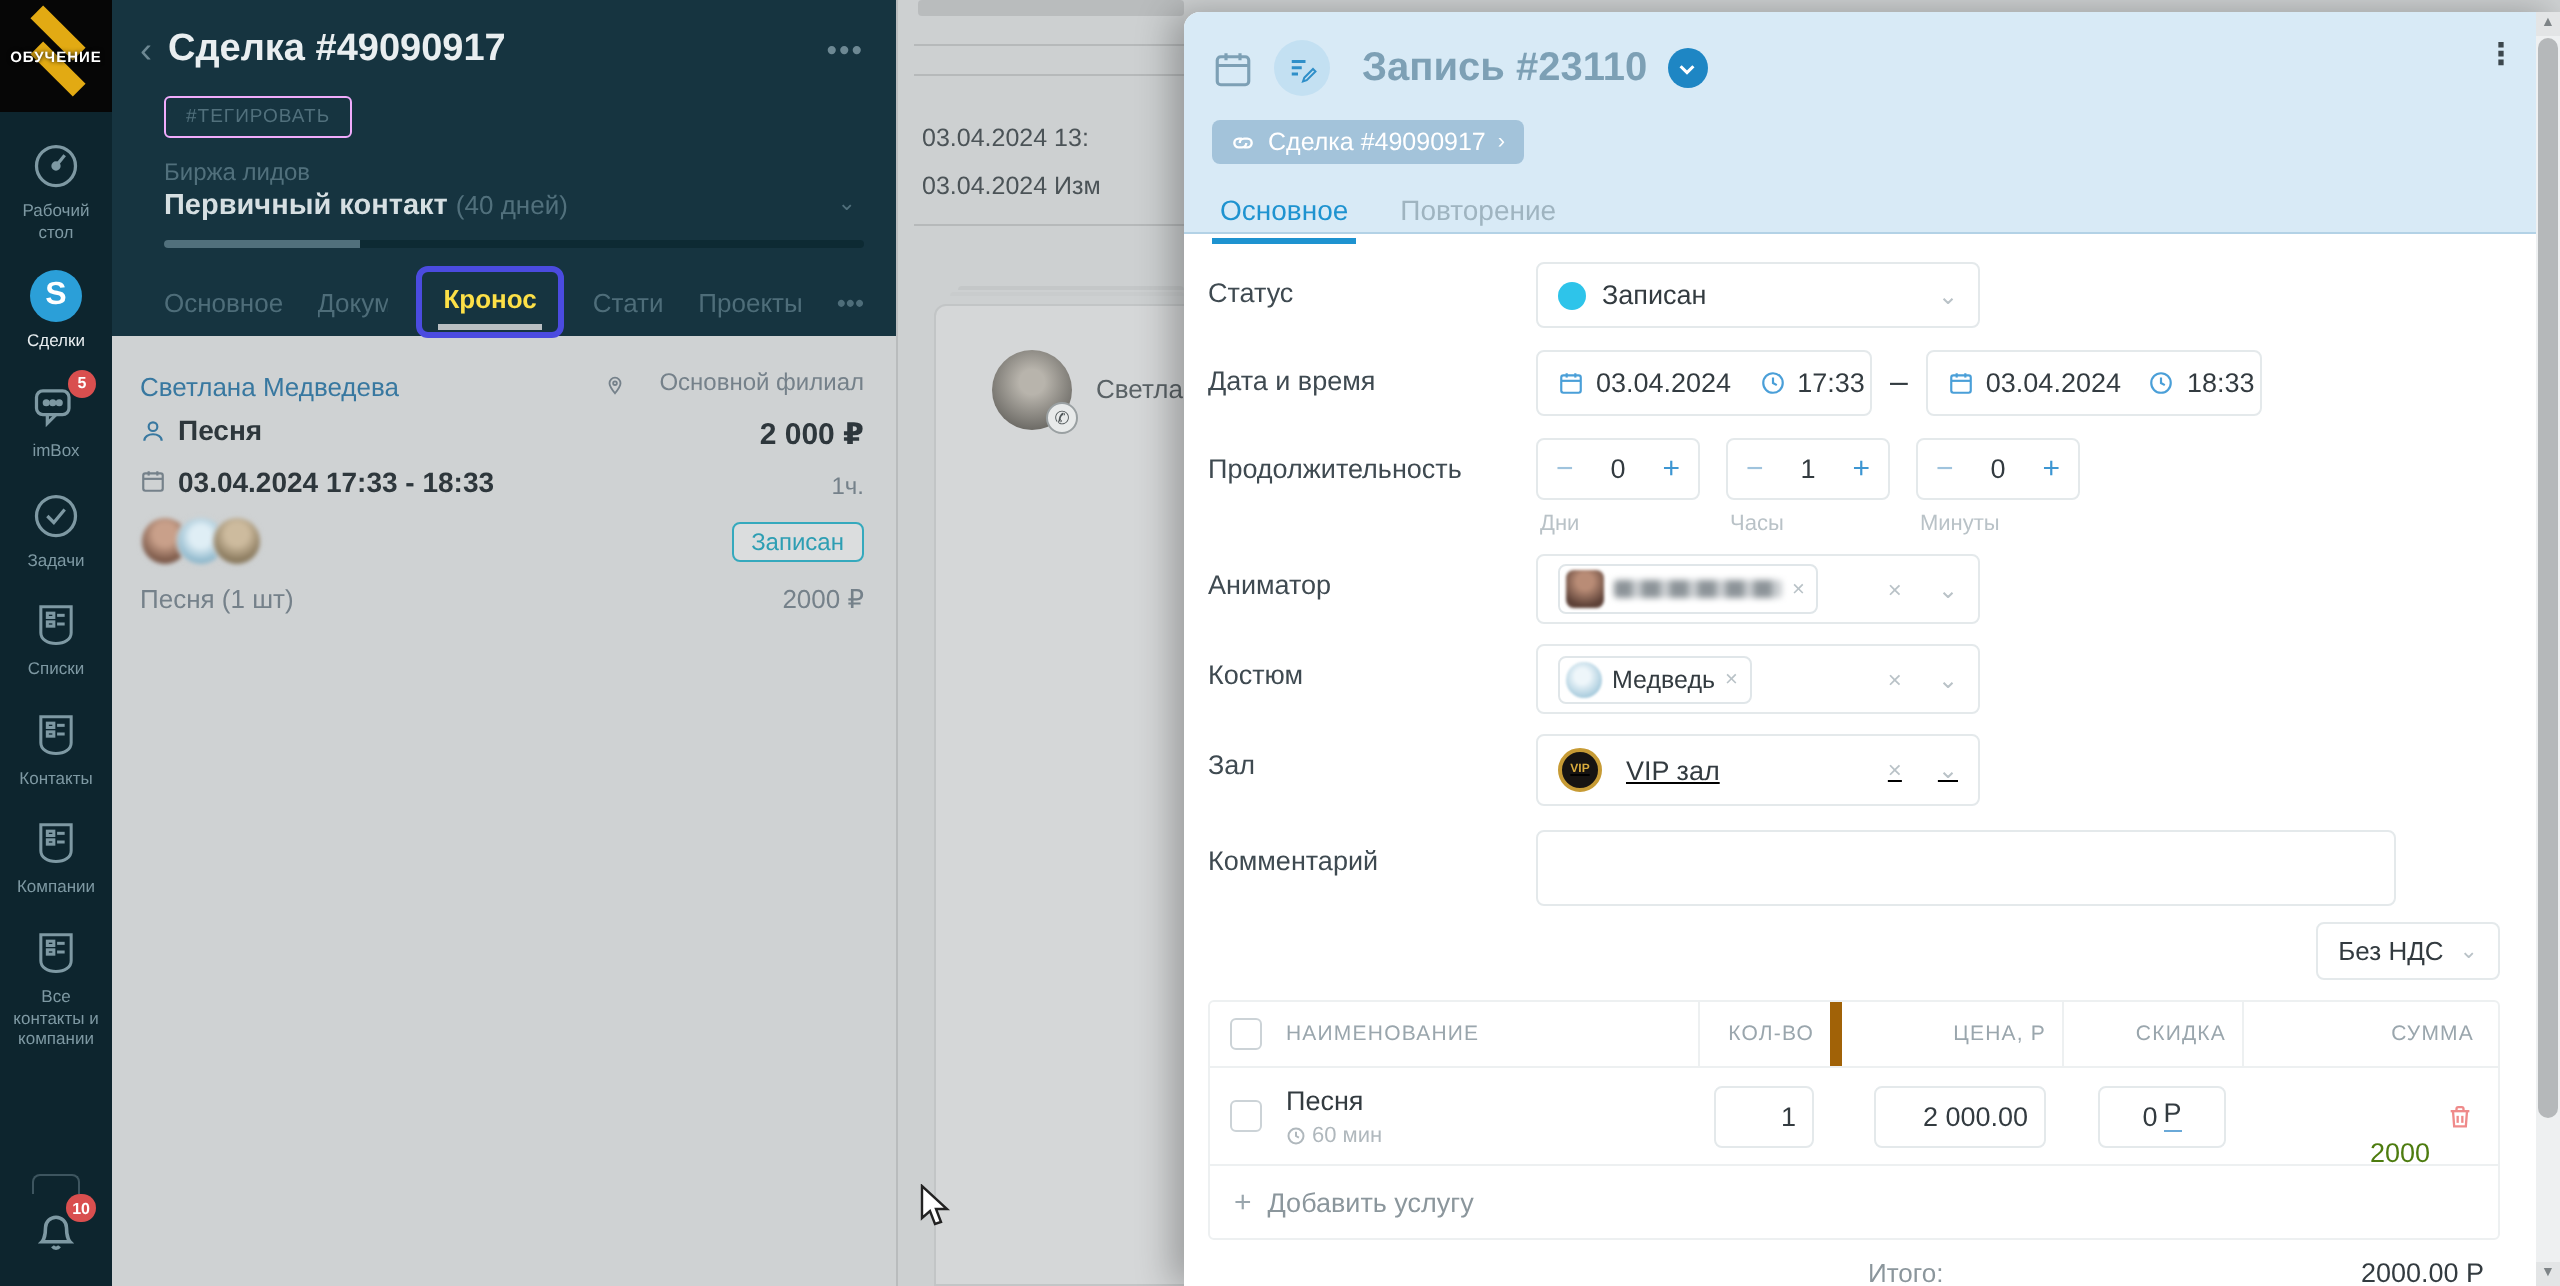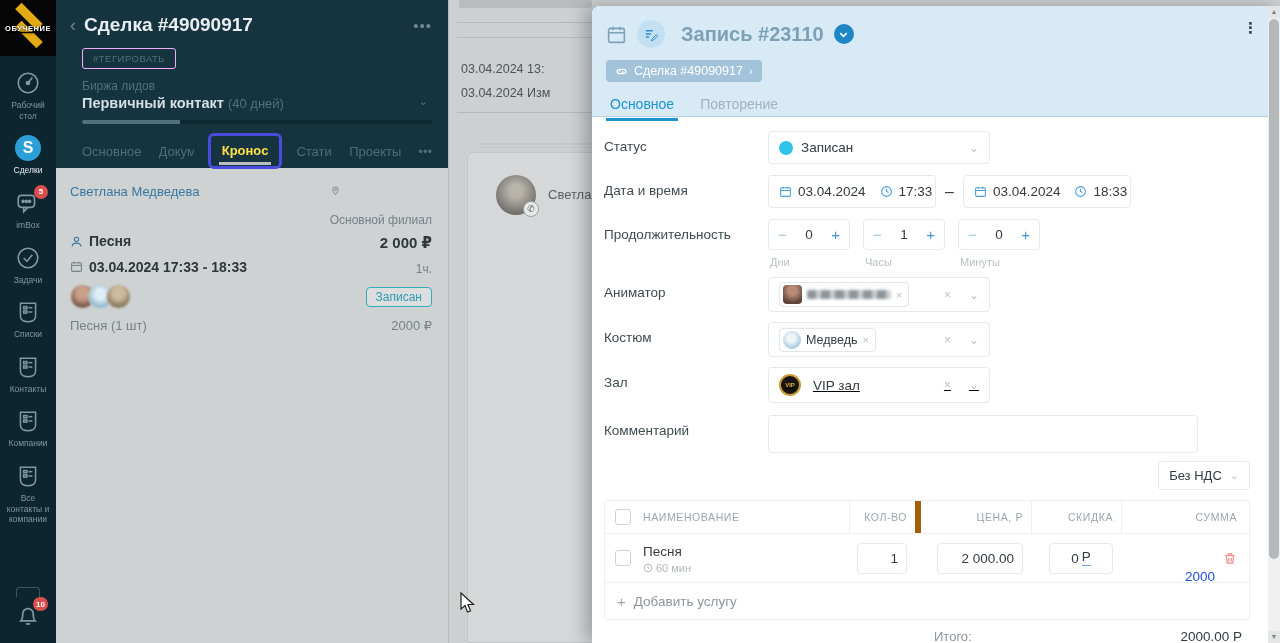--- a/index.html
+++ b/index.html
@@ -1,21 +1,21 @@
 <!DOCTYPE html>
 <html><head>
 <meta charset="utf-8">
 <style>
   * { margin:0; padding:0; box-sizing:border-box; }
   html,body { width:1280px; height:643px; overflow:hidden; }
   body { font-family:"Liberation Sans","DejaVu Sans",sans-serif; background:#cfd2d3; position:relative; }
 
   
   .sidebar { position:absolute; left:0; top:0; width:56px; height:643px; background:#0d252e; z-index:3; display:flex; flex-direction:column; align-items:center; }
-  .logo { width:56px; height:56px; background:#060606; position:relative; display:flex; align-items:center; justify-content:center; flex:none;text-decoration:underline; }
+  .logo { width:56px; height:56px; background:#060606; position:relative; display:flex; align-items:center; justify-content:center; flex:none; }
   .logo .bar1,.logo .bar2 { position:absolute; width:30px; height:9px; background:#e2aa13; transform:rotate(45deg); }
   .logo .bar1 { top:12px; left:14px; } .logo .bar2 { top:30px; left:14px; }
   .logo .logo-text { position:relative; color:#fff; font-size:7.5px; font-weight:bold; letter-spacing:.5px; z-index:1; text-shadow:0 0 2px #000; }
   .nav-item { display:flex; flex-direction:column; align-items:center; margin-top:13px; width:56px; cursor:pointer; }
   .nav-item .ic { position:relative; width:28px; height:28px; display:flex; align-items:center; justify-content:center; color:#7e99a3; }
   .nav-item .lbl { margin-top:3px; font-size:8.5px; color:#7e99a3; text-align:center; line-height:1.25; padding:0 2px; }
   .nav-item.active .lbl { color:#e8eef0; }
   .badge { position:absolute; top:-4px; right:-6px; min-width:14px; height:14px; border-radius:8px; background:#d94f4f; color:#fff; font-size:8px; font-weight:bold; display:flex; align-items:center; justify-content:center; padding:0 3px; }
   .s-logo { width:26px; height:26px; border-radius:50%; background:#2b9fd8; color:#fff; font-weight:bold; font-size:16px; display:flex; align-items:center; justify-content:center; }
   .sidebar .spacer { flex:1; }
@@ -40,21 +40,21 @@
   .deal-tabs { display:flex; align-items:center; gap:17px; margin:10px 0 0 12px; height:34px; }
   .deal-tab { color:#4e6d79; font-size:13px; white-space:nowrap; cursor:pointer; }
   .deal-tab.clip1 { max-width:63px; overflow:hidden; }
   .deal-tab.clip2 { max-width:60px; overflow:hidden; }
   .kronos-wrap { position:relative; border:3px solid #4b4be0; border-radius:6px; padding:5px 11px 7px; margin:-5px -3px; }
   .kronos-wrap .deal-tab { color:#fde047; font-weight:bold; }
   .kronos-wrap::after { content:""; position:absolute; left:8px; right:8px; bottom:1px; height:3px; background:#b9bfc2; }
   .deal-body { padding:16px 16px 0 14px; }
   .dc-row { display:flex; justify-content:space-between; align-items:baseline; }
   .dc-contact { color:#3878a0; font-size:13px; }
-  .dc-branch { color:#75818a; font-size:12px; display:flex; align-items:flex-start; gap:17px;flex-direction:column; }
+  .dc-branch { color:#75818a; font-size:12px; display:flex; align-items:flex-end; gap:17px; }
   .dc-row2 { margin-top:6px; }
   .dc-service { color:#2e373c; font-size:14px; font-weight:bold; display:flex; align-items:center; gap:6px; }
   .dc-price { color:#2e373c; font-size:15px; font-weight:bold; }
   .dc-row3 { margin-top:7px; }
   .dc-date { color:#2e373c; font-size:14px; font-weight:bold; display:flex; align-items:center; gap:6px; }
   .dc-dur { color:#75818a; font-size:12px; }
   .dc-row4 { margin-top:8px; align-items:center; }
   .avatars { display:flex; }
   .avatars .av { width:25px; height:25px; border-radius:50%; border:1px solid #cfd2d3; margin-right:-7px; filter:blur(1px); }
   .av1 { background:radial-gradient(circle at 50% 35%, #c9a08a 30%, #7d5a4a 70%); }
@@ -140,21 +140,21 @@
   .col-qty { width:66px; text-align:right; padding-right:8px; border-left:1px solid #edf0f1; align-self:stretch; display:flex; align-items:center; justify-content:flex-end; }
   .col-price { width:116px; text-align:right; padding-right:8px; border-left:6px solid #a16207; align-self:stretch; display:flex; align-items:center; justify-content:flex-end; }
   .col-disc { width:90px; text-align:right; padding-right:8px; border-left:1px solid #edf0f1; align-self:stretch; display:flex; align-items:center; justify-content:flex-end; }
   .col-sum { width:128px; text-align:right; padding-right:12px; border-left:1px solid #edf0f1; align-self:stretch; display:flex; align-items:center; justify-content:flex-end; }
   .svc-row { display:flex; align-items:center; height:49px; border-bottom:1px solid #edf0f1; }
   .svc-name .nm { font-size:13.5px; color:#333b40; }
   .svc-name .sub { font-size:11px; color:#b0b8bd; margin-top:2px; display:flex; align-items:center; gap:3px; }
   .mini-in { border:1px solid #e4e9eb; border-radius:4px; height:31px; display:flex; align-items:center; justify-content:flex-end; padding:0 8px; font-size:13.5px; color:#333b40; cursor:text; }
   .qty-in { width:50px; } .price-in { width:86px; } .disc-in { width:64px; justify-content:center; gap:3px; }
   .disc-cur { border-bottom:1.5px solid #6aa9d8; line-height:1.1; cursor:pointer; }
-  .sum-txt { font-size:13.5px; color:#1d4ed8; margin-right:8px;margin-top:36px; }
+  .sum-txt { font-size:13.5px; color:#4d7c0f; margin-right:8px;margin-top:36px; }
   .trash { color:#ef8a8a; cursor:pointer; display:flex; }
   .add-row { display:flex; align-items:center; height:36px; padding-left:12px; gap:8px; cursor:pointer; }
   .add-row .plus { color:#9aa6ad; font-size:15px; }
   .add-row .txt { font-size:13.5px; color:#8b969c; }
   .totals { display:flex; align-items:flex-start; margin-top:9px; padding:0 8px 0 0; }
   .totals .t-lbl { margin-left:330px; font-size:13px; color:#8b969c; }
   .totals .t-val { margin-left:auto; font-size:13.5px; color:#333b40; }
 
   
   .m-scroll { position:absolute; right:0; top:0; width:12px; height:100%; background:#eef0f1; }

